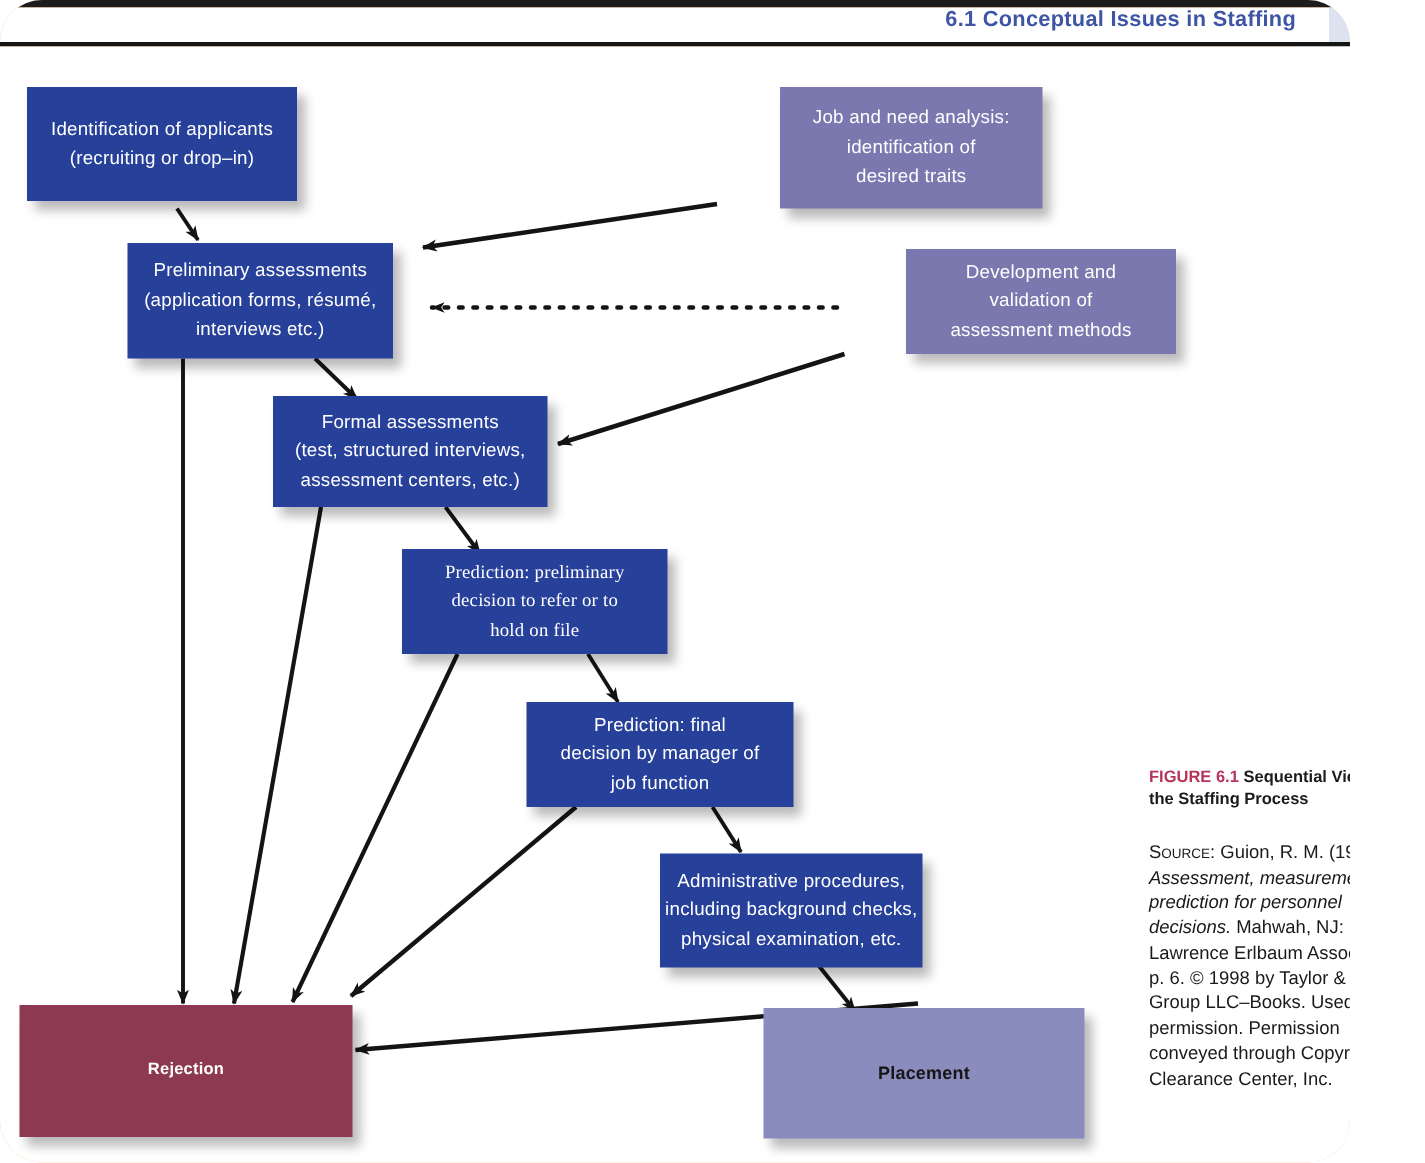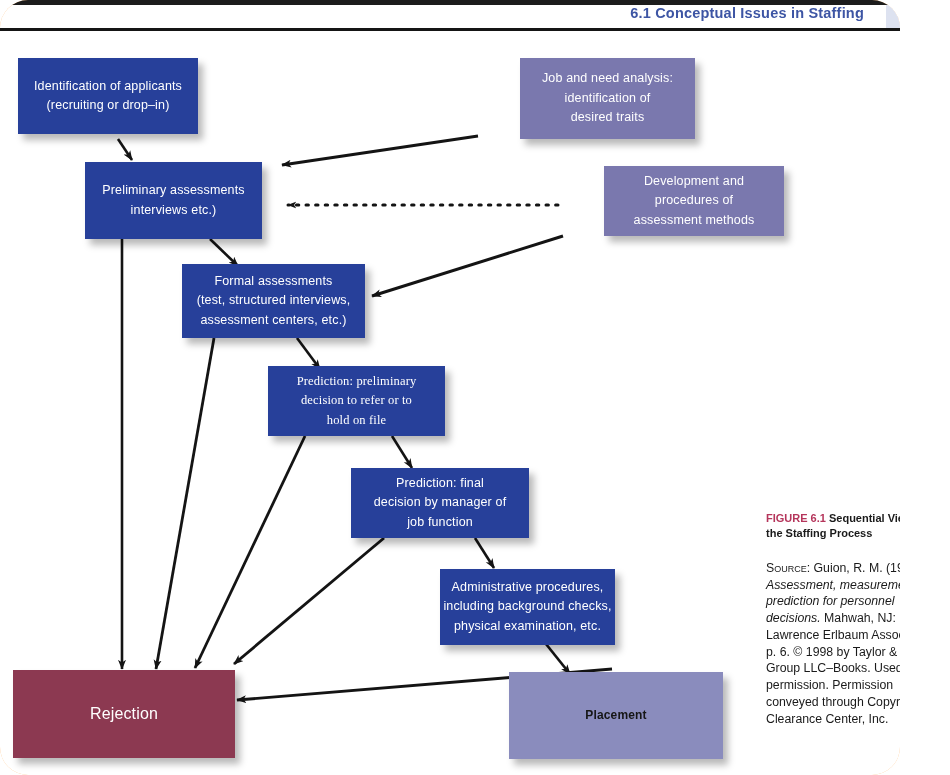--- a/index.html
+++ b/index.html
@@ -91,21 +91,21 @@
     box-shadow: 5px 6px 7px rgba(0,0,0,0.28);
     z-index: 3;
     padding: 2px 6px;
   }
   .node.blue   { background: #27409a; text-align: center; }
   .node.purple { background: #7a78ae; margin-left: 44px; }
   .node.maroon { background: #8c3951; }
   .node.peri   { background: #8a8cbd; color: #161616; }
   .node .ln { display: block; white-space: nowrap; }
   .node.peri .ln { font-weight: bold; font-size: 12px; }
-  .node.maroon .ln { font-weight: normal; font-size: 16px; }
+  .node.maroon .ln { font-weight: bold; font-size: 11px; }
 
   
   #caption {
     position: absolute;
     left: 766px;
     top: 511px;
     width: 178px;
     color: #1a1a1a;
   }
   .cap-title {
@@ -198,26 +198,27 @@
     </div>
 
     <div class="node purple" style="left:476px; top:27px; width:175px; height:81px;">
       <span class="ln">Job and need analysis:</span>
       <span class="ln">identification of</span>
       <span class="ln">desired traits</span>
     </div>
 
     <div class="node blue" style="left:85px; top:131px; width:177px; height:77px;">
       <span class="ln">Preliminary assessments</span>
+      <span class="ln">(application forms, résumé,</span>
       <span class="ln">interviews  etc.)</span>
     </div>
 
     <div class="node purple" style="left:560px; top:135px; width:180px; height:70px;">
       <span class="ln">Development and</span>
-      <span class="ln">procedures of</span>
+      <span class="ln">validation of</span>
       <span class="ln">assessment methods</span>
     </div>
 
     <div class="node blue" style="left:182px; top:233px; width:183px; height:74px;">
       <span class="ln">Formal assessments</span>
       <span class="ln">(test, structured interviews,</span>
       <span class="ln">assessment centers, etc.)</span>
     </div>
 
     <div class="node blue" style="left:268px; top:335px; width:177px; height:70px;font-family:Liberation Serif, serif;">

